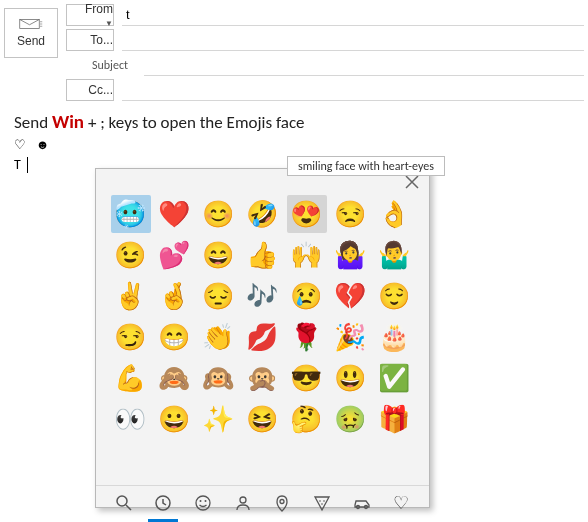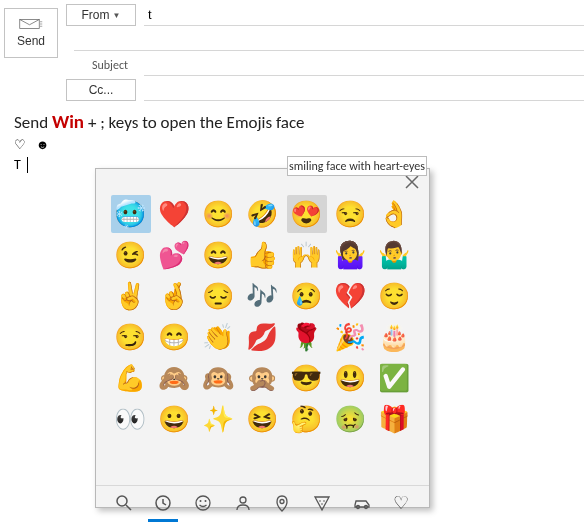--- a/index.html
+++ b/index.html
@@ -3,33 +3,33 @@
 <meta charset="utf-8">
 <style>
   * { box-sizing: border-box; margin: 0; padding: 0; }
   body { font-family: "Segoe UI", Calibri, sans-serif; font-size: 13px; background: #fff; width: 588px; height: 522px; overflow: hidden; position: relative; }
   .compose { display: flex; padding: 4px 4px 0 4px; gap: 6px; }
   .send-col { width: 56px; }
   .send-btn { width: 54px; height: 50px; border: 1px solid #c3c3c3; background: #fff; display: flex; flex-direction: column; align-items: center; justify-content: center; gap: 4px; font-size: 12px; color: #333; cursor: pointer; margin-top: 4px; }
   .send-btn svg { width: 24px; height: 12px; }
   .fields { flex: 1; }
   .row { display: flex; align-items: center; margin-bottom: 3px; }
-  .label-btn { width: 70px; height: 22px; border: 1px solid #c3c3c3; background: #fff; font-size: 12px; color: #333; cursor: pointer; display: flex; align-items: center; justify-content: center; gap: 3px; }
+  .label-btn { width: 48px; height: 22px; border: 1px solid #c3c3c3; background: #fff; font-size: 12px; color: #333; cursor: pointer; display: flex; align-items: flex-end; justify-content: center; gap: 3px; flex-direction: column; }
   .label-btn .chev { font-size: 8px; color: #555; }
   .label-plain { width: 70px; height: 22px; font-size: 12px; color: #555; display: flex; align-items: center; justify-content: flex-end; padding-right: 8px; }
   .field-input { flex: 1; height: 22px; border: none; border-bottom: 1px solid #d6d6d6; padding: 0 4px; font-size: 13px; margin-left: 8px; outline: none; }
   .subject-row .field-input { border-bottom: 1px solid #d6d6d6; }
   .instruction { margin: 6px 0 4px 14px; font-size: 17px; color: #222; }
   .instruction .win { color: #c40000; font-size: 19px; font-weight: bold; }
   .body-area { padding-left: 14px; position: relative; }
   .body-icons { display: flex; gap: 10px; align-items: center; margin-bottom: 4px; }
   .body-start { font-size: 14px; display:flex; align-items:center; gap:4px;}
   .cursor { display:inline-block; width:1px; height:16px; background:#000; margin-left:2px;}
   .emoji-panel { position: absolute; left: 95px; top: 168px; width: 335px; height: 340px; background: #f3f3f3; border: 1px solid #b8b8b8; box-shadow: 3px 3px 6px rgba(0,0,0,.25); display:flex; flex-direction:column; }
-  .tooltip { position:absolute; left: 287px; top:156px; background:#fff; border:1px solid #bcbcbc; padding:2px 1px; font-size:12px; color:#333; z-index:10;}
+  .tooltip { position:absolute; left: 287px; top:156px; background:#fff; border:1px solid #bcbcbc; padding:2px 10px; font-size:12px; color:#333; z-index:10;}
   .panel-top { display:flex; justify-content:flex-end; padding:6px 10px 0 0;}
   .close-x { width:14px; height:14px; cursor:pointer; color:#666;}
   .emoji-grid { flex:1; padding: 6px 12px; display:grid; grid-template-columns: repeat(7, 40px); grid-template-rows: repeat(7, 38px); gap:3px 4px; justify-content:center;}
   .emoji-cell { display:flex; align-items:center; justify-content:center; font-size:26px; cursor:pointer; border-radius:2px; font-family: "Segoe UI Emoji","Apple Color Emoji",sans-serif;}
   .emoji-cell.sel { background:#a8d0eb;}
   .emoji-cell.hov { background:#d5d5d5;}
   .cat-bar { height:42px; border-top:1px solid #d8d8d8; display:flex; align-items:center; justify-content:space-around; padding:0 8px;}
   .cat { width:30px; height:36px; display:flex; align-items:center; justify-content:center; cursor:pointer; color:#555; font-size:18px; border-bottom:3px solid transparent;}
   .cat.active { border-bottom:3px solid #0078d4; color:#333;}
   .heart-ic { font-size:18px; color:#333;}
@@ -50,20 +50,23 @@
   </div>
   <div class="fields">
     <div class="row">
       <button class="label-btn">
         <span>From</span>
         <span class="chev">▼</span>
       </button>
       <input class="field-input" value="t" style="">
     </div>
     <div class="row">
+      <button class="label-btn">
+          <span>To...</span>
+        </button>
       <input class="field-input" value="" style="">
     </div>
     <div class="row subject-row">
       <div class="label-plain">Subject</div>
       <input class="field-input" value="" style="">
     </div>
     <div class="row">
       <button class="label-btn">
           <span>Cc...</span>
         </button>

